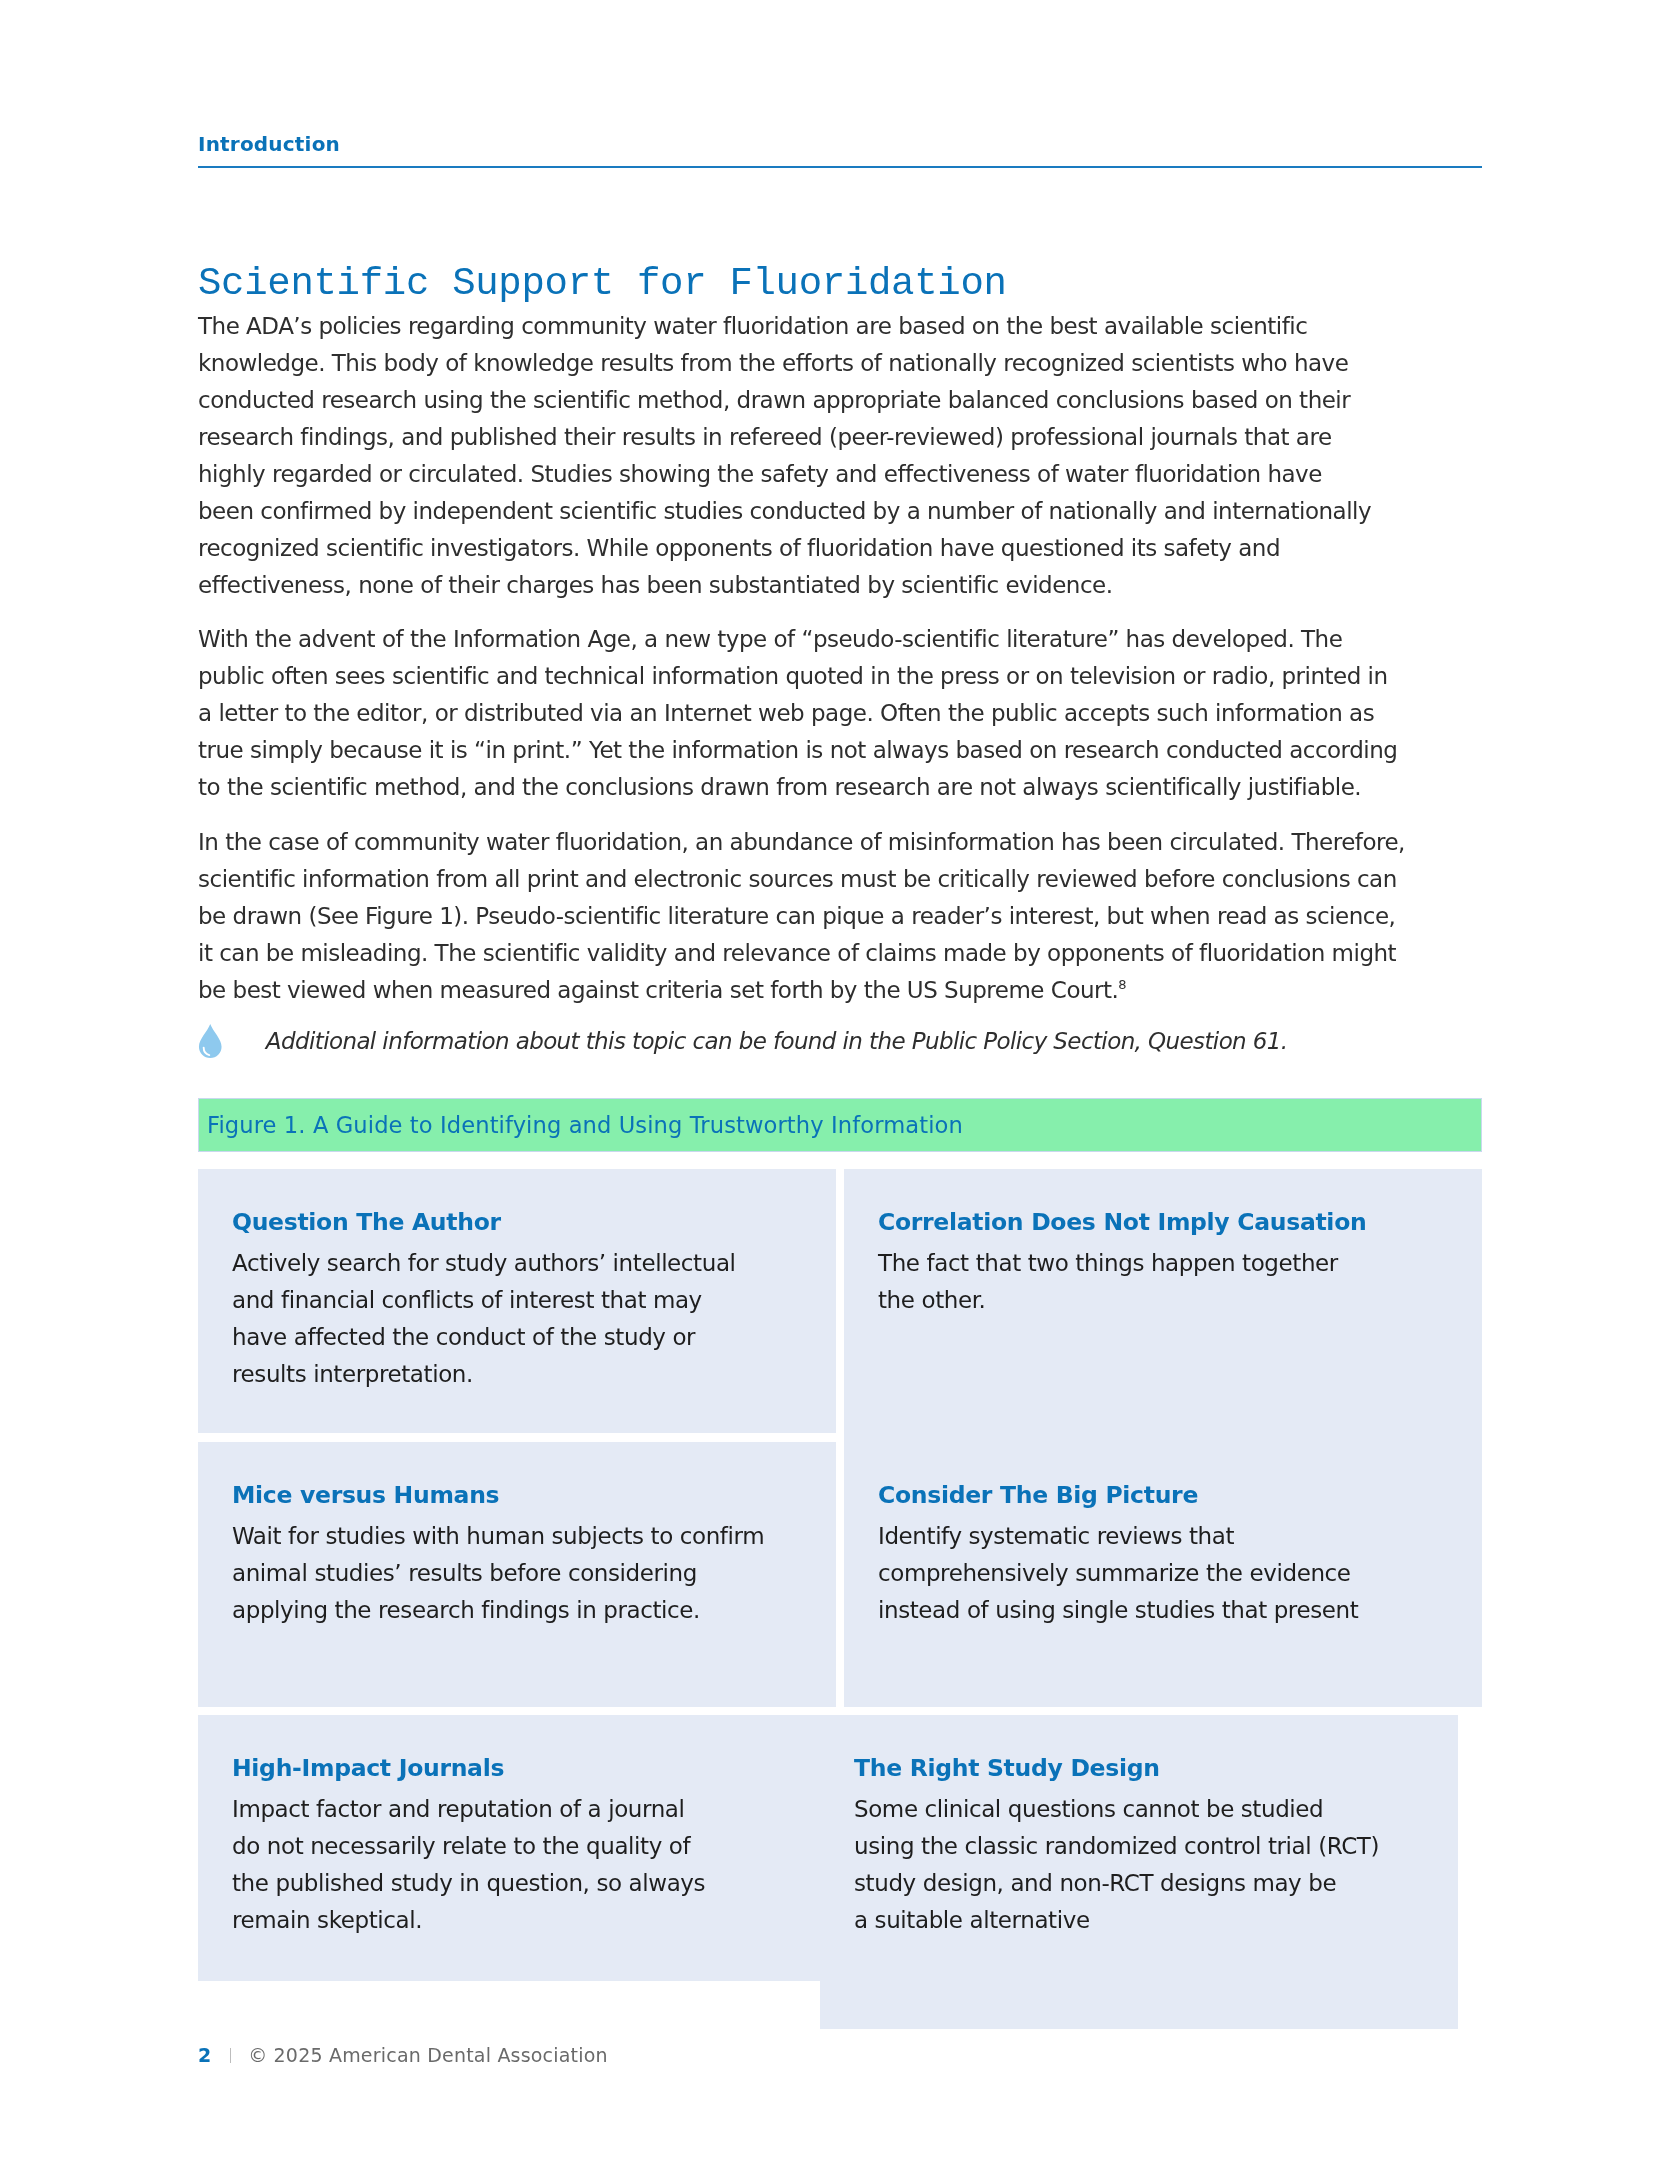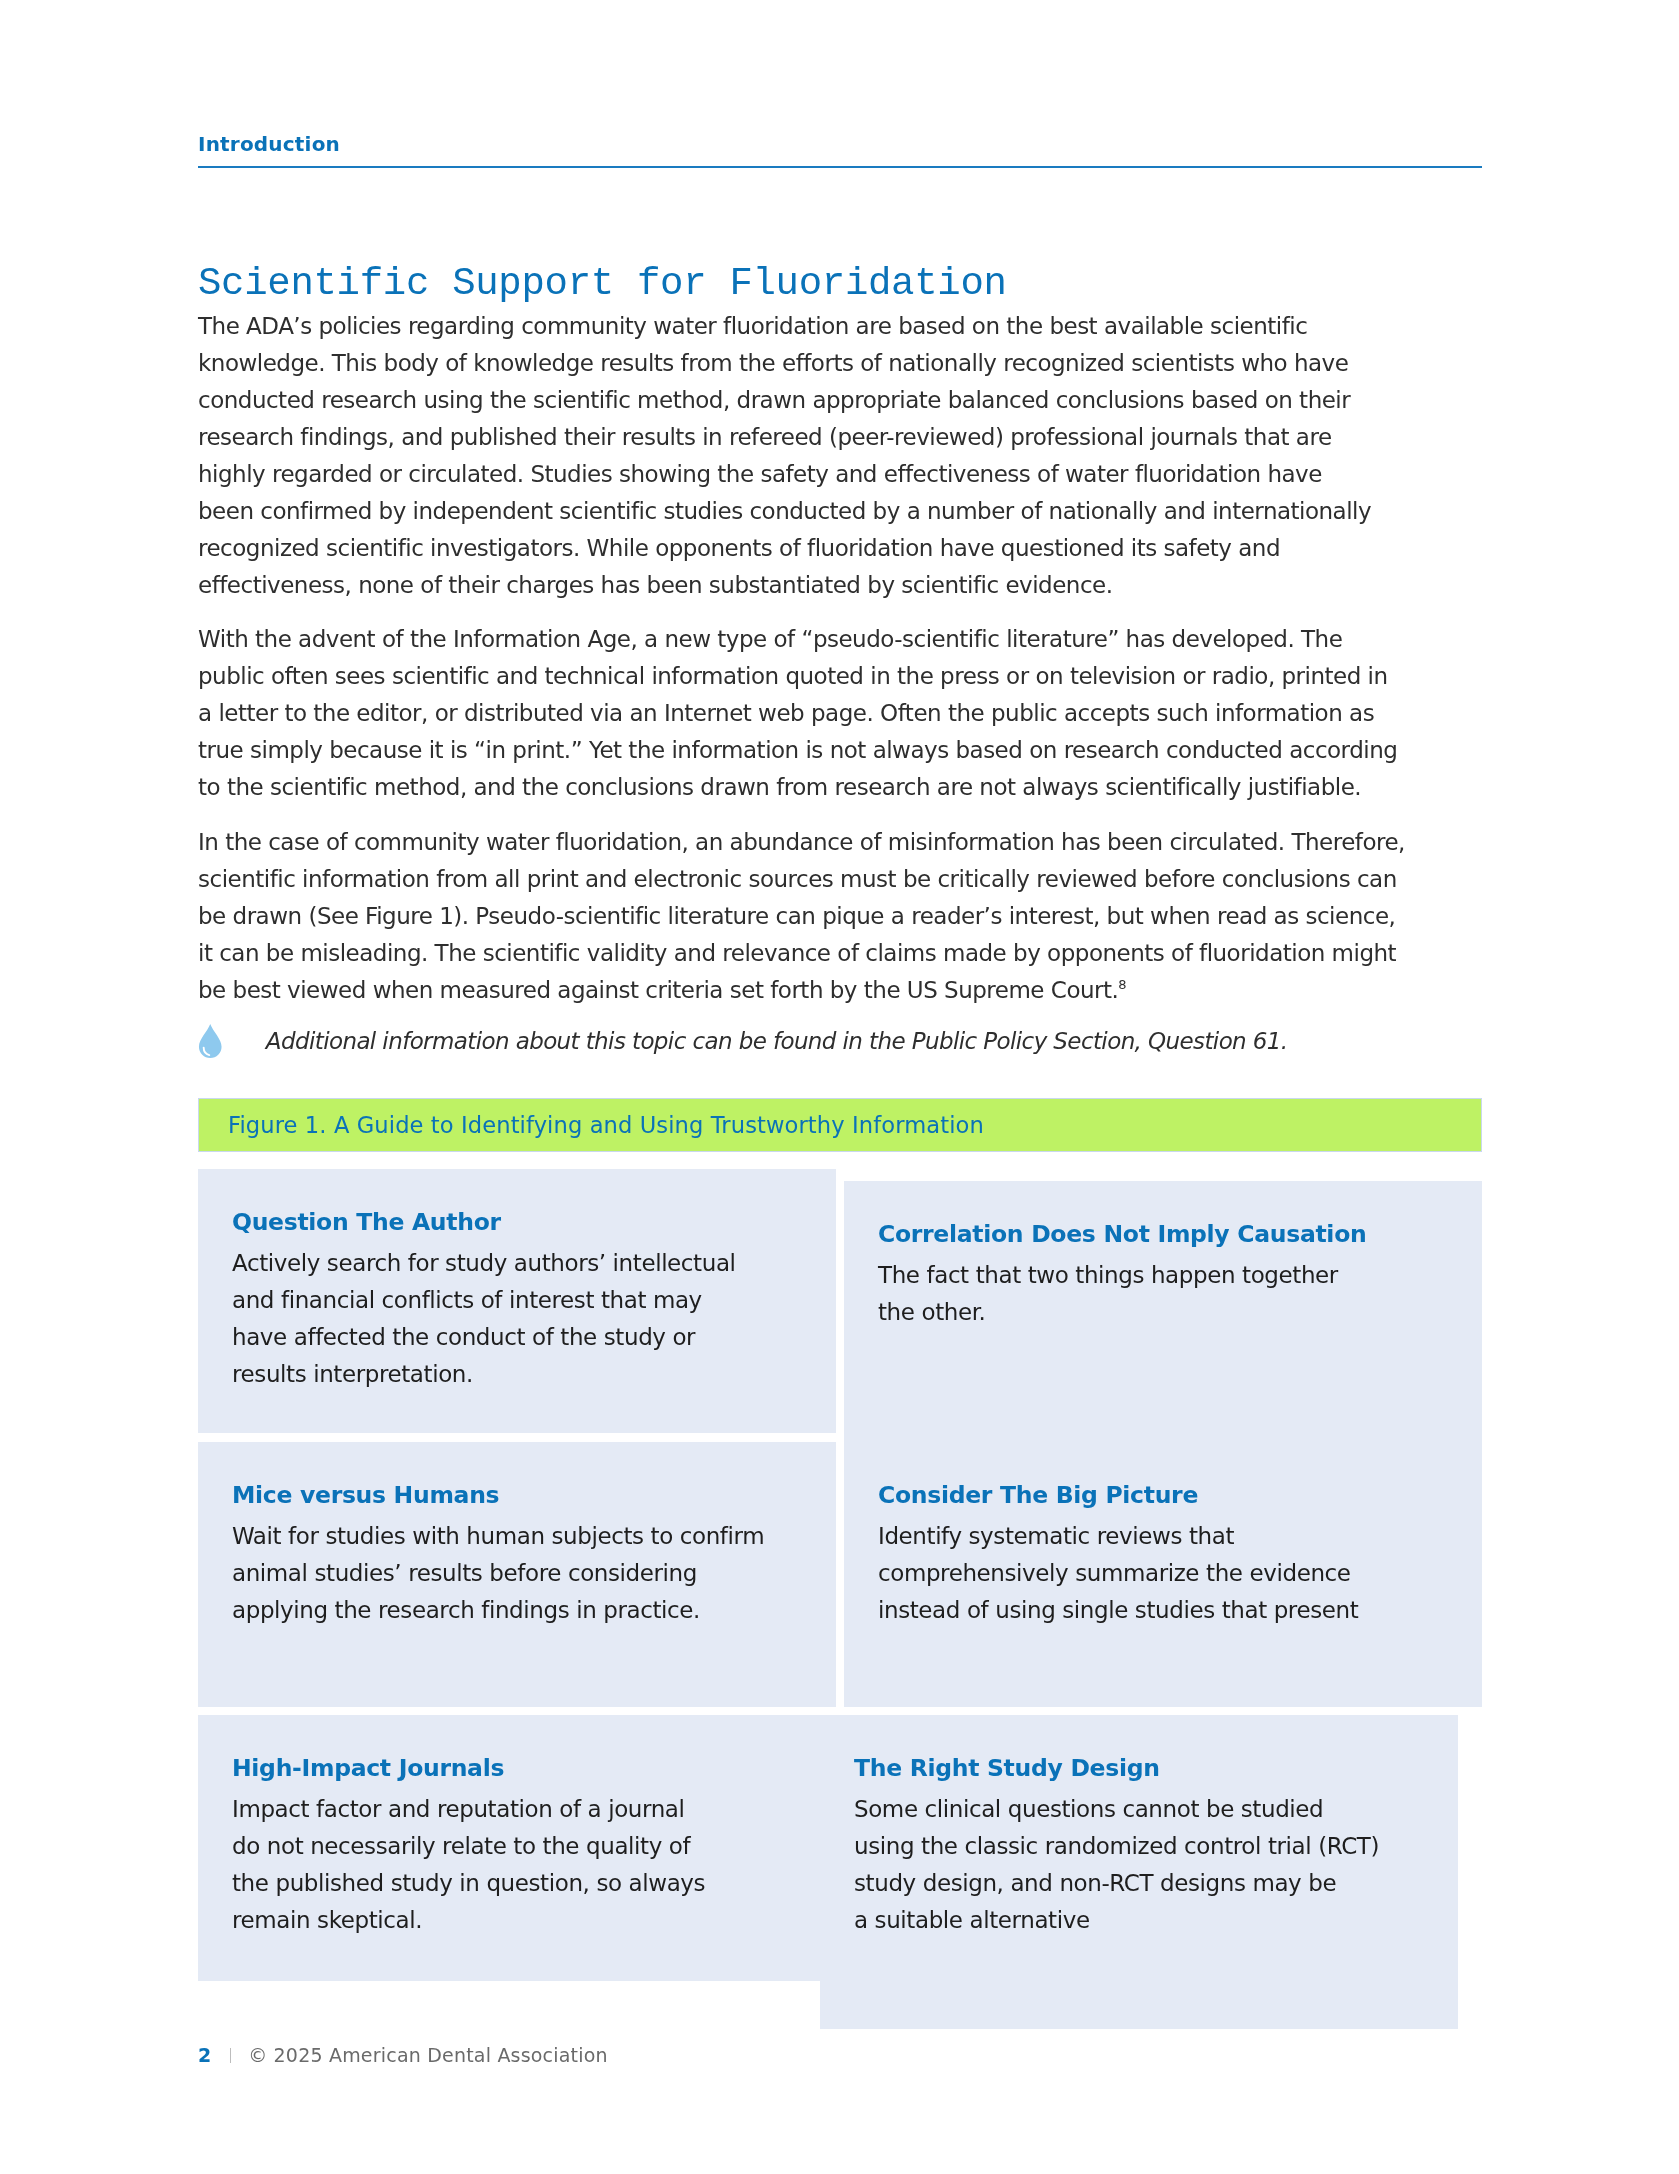--- a/index.html
+++ b/index.html
@@ -35,22 +35,22 @@
     display: flex; align-items: center; gap: 32px;
   }
   .note .drop { width: 24.5px; height: 36px; margin-right: 11.3px; }
   .note .note-text {
     font-family: "DejaVu Sans", sans-serif; font-style: italic;
     font-size: 23px; color: #2e2e2e; letter-spacing: -0.6px; white-space: nowrap;
   }
 
   .figure-title-box {
     position: absolute; left: 198px; top: 1098px; width: 1284px; height: 54px;
-    border: 1.9px solid #c9d8ee; background: #bef264;
-    display: flex; align-items: center; padding-left: 29px;
+    border: 1.9px solid #c9d8ee; background: #86efac;
+    display: flex; align-items: center; padding-left: 8px;
   }
   .figure-title {
     font-family: "DejaVu Sans", sans-serif; font-size: 22.6px; color: #0a72b8;
     letter-spacing: 0.1px; white-space: nowrap;
   }
 
   .card {
     position: absolute; background: #e4eaf5; padding: 38px 0 0 34px;
   }
   .card-title {
@@ -123,21 +123,21 @@
 <div class="card" style="left:198px; top:1169px; width:638px; height:264px;">
   <div class="card-title">Question The Author</div>
   <div class="card-body">
     <span class="line">Actively search for study authors’ intellectual</span>
     <span class="line">and financial conflicts of interest that may</span>
     <span class="line">have affected the conduct of the study or</span>
     <span class="line">results interpretation.</span>
   </div>
 </div>
 
-<div class="card" style="left:844px; top:1169px; width:638px; height:340px;margin-top:12px;">
+<div class="card" style="left:844px; top:1169px; width:638px; height:340px;">
   <div class="card-title">Correlation Does Not Imply Causation</div>
   <div class="card-body">
     <span class="line">The fact that two things happen together</span>
     <span class="line">the other.</span>
   </div>
 </div>
 
 <div class="card" style="left:198px; top:1442px; width:638px; height:265px;">
   <div class="card-title">Mice versus Humans</div>
   <div class="card-body">

